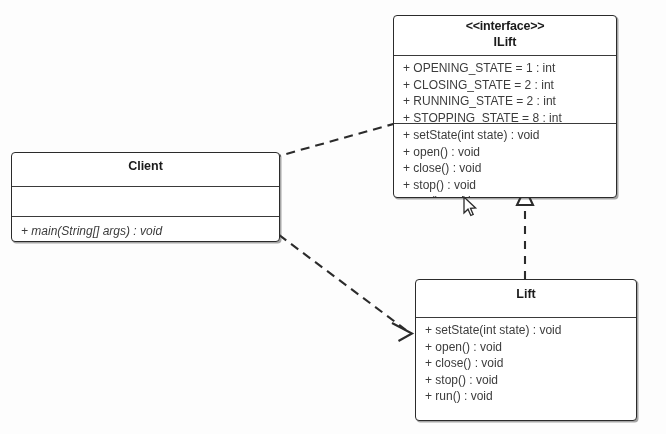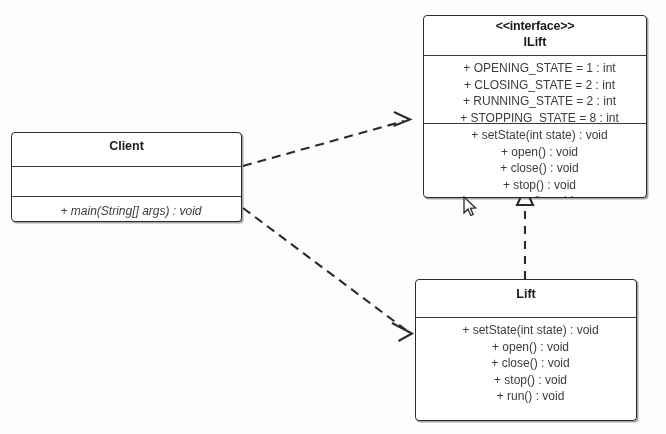--- a/index.html
+++ b/index.html
@@ -47,60 +47,59 @@
     letter-spacing: -0.2px;
   }
   .uml-title .cname {
     display: block;
     font-weight: bold;
   }
   .uml-section {
     padding: 3px 0 0 0;
     border-bottom: 1.5px solid #3a3a3a;
     overflow: hidden;
-    text-align: center;
   }
   .uml-section:last-child {
     border-bottom: none;
   }
   .uml-member {
     font-size: 12px;
     color: #3c3c3c;
     line-height: 16.5px;
     padding: 0 0 0 9px;
     white-space: nowrap;
   }
   .empty-section {
     height: 22px;
   }
 
   
   #client-box {
     left: 11px;
-    top: 132px;
-    width: 231px;
+    top: 152px;
+    width: 269px;
     height: 90px;
   }
   #client-box .uml-title {
     height: 25px;
     padding-top: 5px;
     line-height: 16px;
   }
   #client-attrs {
     height: 26px;
   }
   #client-ops {
     height: 35px;
     padding-top: 6px;
     font-style: italic;
   }
 
   
   #ilift-box {
-    left: 423px;
+    left: 393px;
     top: 15px;
     width: 224px;
     height: 183px;
   }
   #ilift-box .uml-title {
     height: 33px;
     padding-top: 3px;
     line-height: 15.5px;
   }
   #ilift-attrs {

